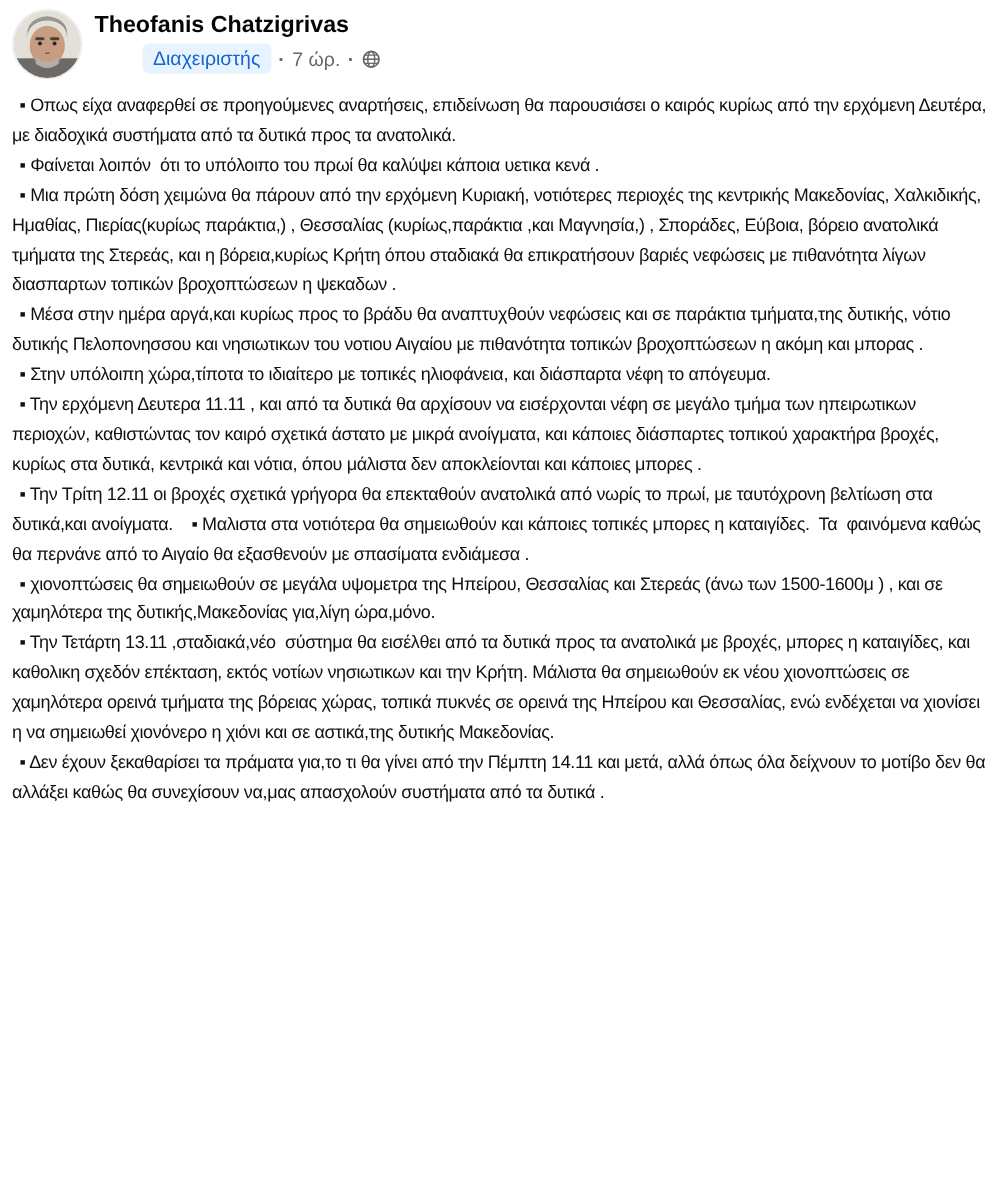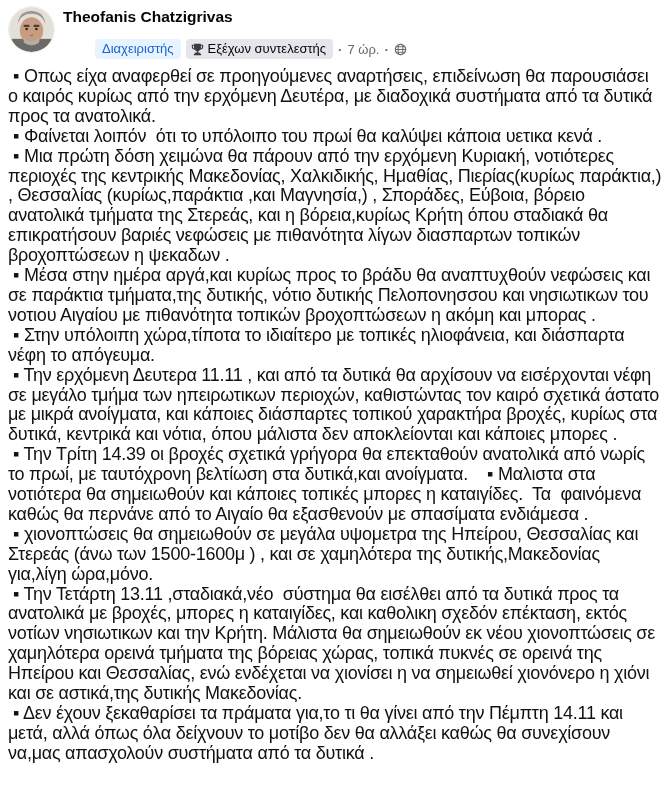--- a/index.html
+++ b/index.html
@@ -7,39 +7,39 @@
     width:672px;
     font-family:"Liberation Sans","DejaVu Sans",sans-serif;
     color:#050505;
     -webkit-font-smoothing:antialiased;
   }
   .post-card{width:672px;min-height:785px;background:#fff;box-sizing:border-box;padding:6px 10px 8px 8px;}
   
   .header{display:flex;align-items:flex-start;gap:8px;margin-bottom:8px;}
   .avatar{width:47px;height:47px;border-radius:50%;overflow:hidden;flex:0 0 auto;cursor:pointer;border:1px solid rgba(0,0,0,.08);box-sizing:border-box;}
   .avatar svg{display:block;width:100%;height:100%;}
-  .header-text{display:flex;flex-direction:column;gap:13px;padding-top:1px;}
+  .header-text{display:flex;flex-direction:column;gap:3px;padding-top:1px;}
   .author-name{font-size:15.5px;font-weight:700;color:#050505;line-height:19px;cursor:pointer;}
   .meta-row{display:flex;align-items:center;gap:5px;font-size:13px;color:#65676B;flex-wrap:nowrap;}
   .badge-admin{
     background:#E7F3FF;color:#1763CF;font-size:13px;font-weight:500;
     padding:2px 7px;border-radius:4px;line-height:16px;white-space:nowrap;margin-left:32px;
   }
   .badge-contrib{
     background:#E4E6EB;color:#050505;font-size:13px;font-weight:500;
     padding:2px 7px 2px 5px;border-radius:4px;line-height:16px;white-space:nowrap;
     display:inline-flex;align-items:center;gap:4px;
   }
   .badge-contrib svg{display:block;}
   .dot-sep{color:#65676B;font-weight:700;}
   .timestamp{color:#65676B;white-space:nowrap;cursor:pointer;}
   .globe{display:inline-flex;align-items:center;}
   .globe svg{display:block;}
   
-  .post-content{font-size:18px;line-height:19.9px;letter-spacing:-0.25px;color:#111;}
+  .post-content{font-size:12px;line-height:19.9px;letter-spacing:-0.25px;color:#111;}
   .para{white-space:pre-wrap;text-indent:5px;word-break:normal;}
 </style>
 </head>
 <body>
 
 <div class="post-card">
 
   <div class="header">
 
     <div class="avatar">
@@ -63,26 +63,20 @@
           <circle cx="29.2" cy="23.5" r="1.4" fill="#2e2620"></circle>
           <path d="M22.5 30 Q24 31 25.5 30" stroke="#7a5c48" stroke-width="1" fill="none"></path>
         </g>
       </svg>
     </div>
 
     <div class="header-text">
       <div class="author-name">Theofanis Chatzigrivas</div>
       <div class="meta-row">
         <span class="badge-admin">Διαχειριστής</span>
-        <span class="badge-contrib">
-          <svg width="13" height="13" viewBox="0 0 16 16" aria-hidden="true">
-            <path fill="#3a3b3c" d="M4 1h8v1h3v2.5A3.5 3.5 0 0 1 11.8 8 4.2 4.2 0 0 1 9 9.9V12h2.5v1.5h1V15H3.5v-1.5h1V12H7V9.9A4.2 4.2 0 0 1 4.2 8 3.5 3.5 0 0 1 1 4.5V2h3V1zm-1.6 3.5c0 1 .6 1.9 1.5 2.2A6.6 6.6 0 0 1 3.9 3.4H2.4v1.1zm11.2 0V3.4h-1.5a6.6 6.6 0 0 1 0 3.3c.9-.3 1.5-1.2 1.5-2.2z"></path>
-          </svg>
-          <span>Εξέχων συντελεστής</span>
-        </span>
         <span class="dot-sep">·</span>
         <span class="timestamp">7 ώρ.</span>
         <span class="dot-sep">·</span>
         <span class="globe">
           <svg width="13" height="13" viewBox="0 0 16 16" aria-hidden="true">
             <circle cx="8" cy="8" r="6.4" fill="none" stroke="#65676B" stroke-width="1.4"></circle>
             <ellipse cx="8" cy="8" rx="2.9" ry="6.4" fill="none" stroke="#65676B" stroke-width="1.2"></ellipse>
             <line x1="1.6" y1="8" x2="14.4" y2="8" stroke="#65676B" stroke-width="1.2"></line>
             <line x1="2.4" y1="4.6" x2="13.6" y2="4.6" stroke="#65676B" stroke-width="1.1"></line>
             <line x1="2.4" y1="11.4" x2="13.6" y2="11.4" stroke="#65676B" stroke-width="1.1"></line>
@@ -92,19 +86,19 @@
     </div>
   </div>
 
   <div class="post-content">
     <div class="para">▪ Οπως είχα αναφερθεί σε προηγούμενες αναρτήσεις, επιδείνωση θα παρουσιάσει ο καιρός κυρίως από την ερχόμενη Δευτέρα, με διαδοχικά συστήματα από τα δυτικά προς τα ανατολικά.</div>
     <div class="para">▪ Φαίνεται λοιπόν  ότι το υπόλοιπο του πρωί θα καλύψει κάποια υετικα κενά .</div>
     <div class="para">▪ Μια πρώτη δόση χειμώνα θα πάρουν από την ερχόμενη Κυριακή, νοτιότερες περιοχές της κεντρικής Μακεδονίας, Χαλκιδικής, Ημαθίας, Πιερίας(κυρίως παράκτια,) , Θεσσαλίας (κυρίως,παράκτια ,και Μαγνησία,) , Σποράδες, Εύβοια, βόρειο ανατολικά τμήματα της Στερεάς, και η βόρεια,κυρίως Κρήτη όπου σταδιακά θα επικρατήσουν βαριές νεφώσεις με πιθανότητα λίγων διασπαρτων τοπικών βροχοπτώσεων η ψεκαδων .</div>
     <div class="para">▪ Μέσα στην ημέρα αργά,και κυρίως προς το βράδυ θα αναπτυχθούν νεφώσεις και σε παράκτια τμήματα,της δυτικής, νότιο δυτικής Πελοπονησσου και νησιωτικων του νοτιου Αιγαίου με πιθανότητα τοπικών βροχοπτώσεων η ακόμη και μπορας .</div>
     <div class="para">▪ Στην υπόλοιπη χώρα,τίποτα το ιδιαίτερο με τοπικές ηλιοφάνεια, και διάσπαρτα νέφη το απόγευμα.</div>
     <div class="para">▪ Την ερχόμενη Δευτερα 11.11 , και από τα δυτικά θα αρχίσουν να εισέρχονται νέφη σε μεγάλο τμήμα των ηπειρωτικων περιοχών, καθιστώντας τον καιρό σχετικά άστατο με μικρά ανοίγματα, και κάποιες διάσπαρτες τοπικού χαρακτήρα βροχές, κυρίως στα δυτικά, κεντρικά και νότια, όπου μάλιστα δεν αποκλείονται και κάποιες μπορες .</div>
-    <div class="para">▪ Την Τρίτη 14.39 οι βροχές σχετικά γρήγορα θα επεκταθούν ανατολικά από νωρίς το πρωί, με ταυτόχρονη βελτίωση στα δυτικά,και ανοίγματα.    ▪ Μαλιστα στα νοτιότερα θα σημειωθούν και κάποιες τοπικές μπορες η καταιγίδες.  Τα  φαινόμενα καθώς θα περνάνε από το Αιγαίο θα εξασθενούν με σπασίματα ενδιάμεσα .</div>
+    <div class="para">▪ Την Τρίτη 12.11 οι βροχές σχετικά γρήγορα θα επεκταθούν ανατολικά από νωρίς το πρωί, με ταυτόχρονη βελτίωση στα δυτικά,και ανοίγματα.    ▪ Μαλιστα στα νοτιότερα θα σημειωθούν και κάποιες τοπικές μπορες η καταιγίδες.  Τα  φαινόμενα καθώς θα περνάνε από το Αιγαίο θα εξασθενούν με σπασίματα ενδιάμεσα .</div>
     <div class="para">▪ χιονοπτώσεις θα σημειωθούν σε μεγάλα υψομετρα της Ηπείρου, Θεσσαλίας και Στερεάς (άνω των 1500-1600μ ) , και σε χαμηλότερα της δυτικής,Μακεδονίας για,λίγη ώρα,μόνο.</div>
     <div class="para">▪ Την Τετάρτη 13.11 ,σταδιακά,νέο  σύστημα θα εισέλθει από τα δυτικά προς τα ανατολικά με βροχές, μπορες η καταιγίδες, και καθολικη σχεδόν επέκταση, εκτός νοτίων νησιωτικων και την Κρήτη. Μάλιστα θα σημειωθούν εκ νέου χιονοπτώσεις σε χαμηλότερα ορεινά τμήματα της βόρειας χώρας, τοπικά πυκνές σε ορεινά της Ηπείρου και Θεσσαλίας, ενώ ενδέχεται να χιονίσει η να σημειωθεί χιονόνερο η χιόνι και σε αστικά,της δυτικής Μακεδονίας.</div>
     <div class="para">▪ Δεν έχουν ξεκαθαρίσει τα πράματα για,το τι θα γίνει από την Πέμπτη 14.11 και μετά, αλλά όπως όλα δείχνουν το μοτίβο δεν θα αλλάξει καθώς θα συνεχίσουν να,μας απασχολούν συστήματα από τα δυτικά .</div>
   </div>
 
 </div>
 
 </body></html>

